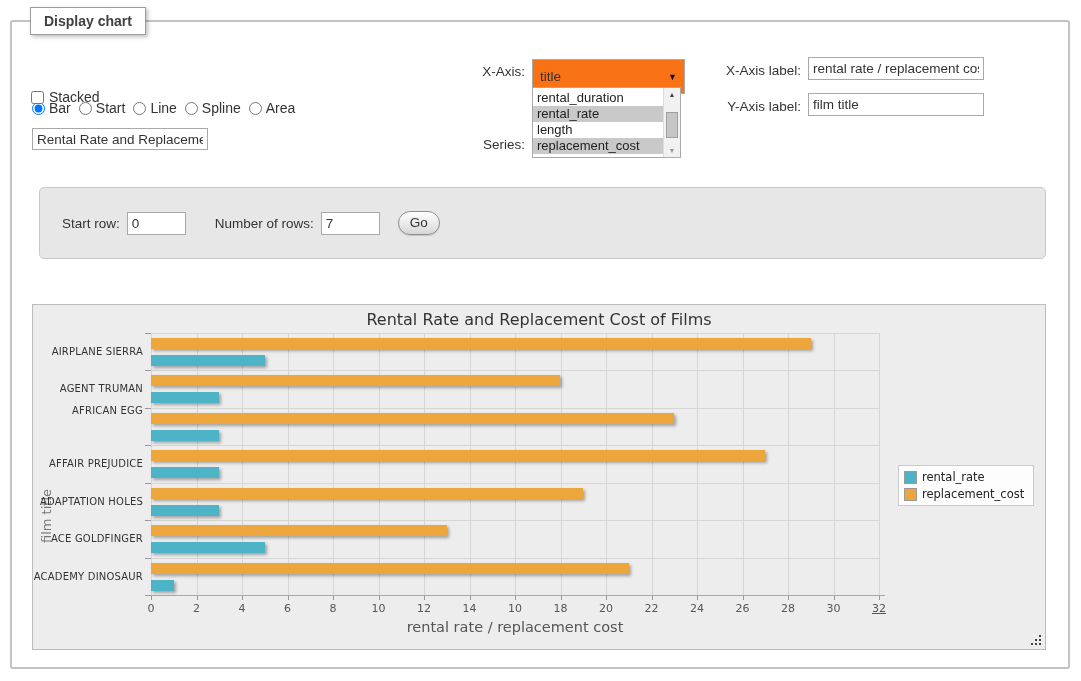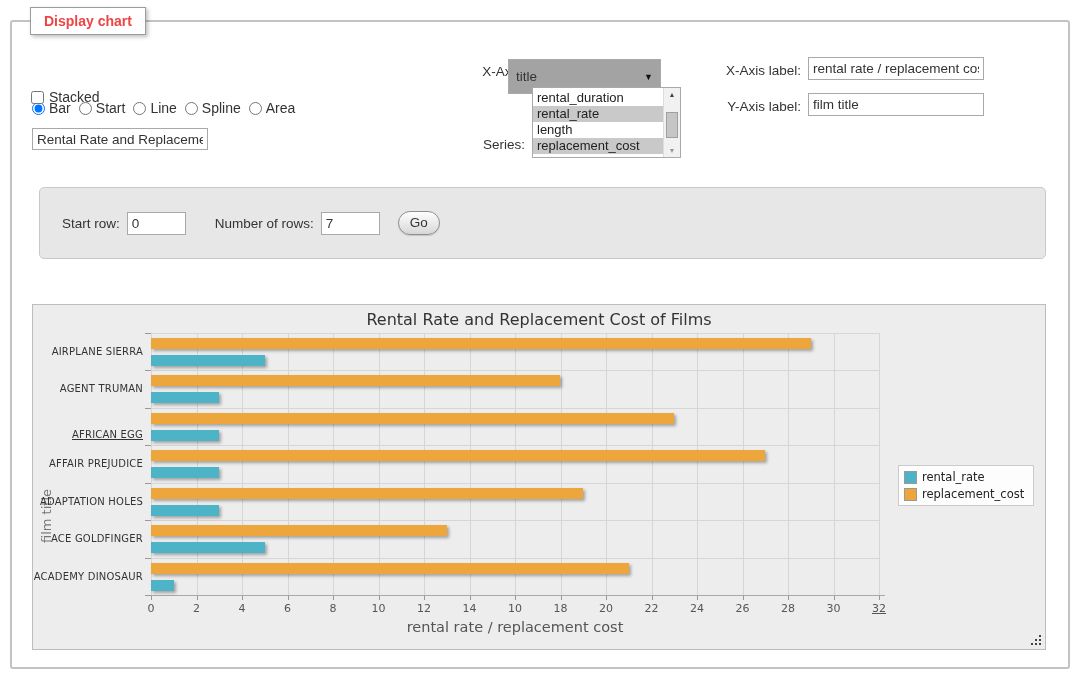--- a/index.html
+++ b/index.html
@@ -5,21 +5,21 @@
   * { box-sizing: border-box; }
   html,body { margin:0; padding:0; background:#fff; }
   body { font-family:"Liberation Sans", sans-serif; color:#333; }
   .page { position:relative; width:1081px; height:681px; background:#fff; overflow:hidden; }
 
   .fieldset { position:absolute; left:10px; top:20px; width:1060px; height:649px;
               border:2px solid #c3c3c3; border-radius:3px; }
 
   .legend-box { position:absolute; left:30px; top:7px; z-index:6; background:#fff;
                 border:1px solid #9b9b9b; box-shadow:2px 2px 4px rgba(0,0,0,0.25);
-                padding:5px 13px; font-size:14px; font-weight:bold; color:#ef4444; }
+                padding:5px 13px; font-size:14px; font-weight:bold; color:#404040; }
 
   
   .radio-row { position:absolute; left:20px; top:34px; display:flex; align-items:flex-start;
                gap:8px; font-size:14px; color:#333;margin-top:44px; }
   .radio-option { display:flex; align-items:center; gap:4px; }
   .radio-option input { margin:0; width:13px; height:13px; }
 
   .stacked-row { position:absolute; left:19px; top:67px; display:flex; align-items:center;
                  gap:5px; font-size:14px; }
   .stacked-row input { margin:0; width:13px; height:13px; }
@@ -28,22 +28,22 @@
                      font-size:13.5px; color:#333; padding:2px 4px; background:#fff; }
 
   .title-input { position:absolute; left:20px; top:106px; width:176px; height:22px; }
 
   .ctl-label { position:absolute; font-size:13.5px; color:#333; text-align:right; }
   .xaxis-label  { left:428px; top:42px; width:85px; }
   .series-label { left:428px; top:115px; width:85px; }
   .xlabel-label { left:701px; top:41px; width:88px; }
   .ylabel-label { left:701px; top:77px; width:88px; }
 
-  .select-box { position:absolute; left:496px; top:37px; width:153px; height:35px;
-                border:1px solid #a9a9a9; background:#a3a3a3; display:flex; align-items:center;
+  .select-box { position:absolute; left:520px; top:37px; width:153px; height:35px;
+                border:1px solid #a9a9a9; background:#f97316; display:flex; align-items:center;
                 justify-content:space-between; padding:0 7px; font-size:13.5px; }
   .select-arrow { font-size:9px; color:#111; }
 
   .listbox { position:absolute; left:520px; top:65px; width:149px; height:71px;
              border:1px solid #a9a9a9; background:#fff; display:flex; overflow:hidden; }
   .listbox-options { flex:1; padding-top:2px; overflow:hidden; }
   .series-option { height:16px; line-height:16px; padding-left:4px; font-size:13px;
                    color:#222; white-space:nowrap; }
   .series-option.selected { background:#c9c9c9; }
   .listbox-scrollbar { position:relative; width:17px; background:#f1f1f1;
@@ -261,21 +261,21 @@
         <div class="gridline-h" style="top: 177.714px; left: 118px; width: 728px;"></div>
         <div class="y-tick" style="top: 177.714px; left: 112px;"></div>
         <div class="gridline-h" style="top: 215.143px; left: 118px; width: 728px;"></div>
         <div class="y-tick" style="top: 215.143px; left: 112px;"></div>
         <div class="gridline-h" style="top: 252.571px; left: 118px; width: 728px;"></div>
         <div class="y-tick" style="top: 252.571px; left: 112px;"></div>
         <div class="gridline-h" style="top: 290px; left: 118px; width: 728px;"></div>
         <div class="y-tick" style="top: 290px; left: 112px;"></div>
         <div class="cat-label" style="top: 41px;">AIRPLANE SIERRA</div>
         <div class="cat-label" style="top: 78.4286px;">AGENT TRUMAN</div>
-        <div class="cat-label" style="top: 124px; text-decoration: underline;">AFRICAN EGG</div>
+        <div class="cat-label" style="top: 100px;">AFRICAN EGG</div>
         <div class="cat-label" style="top: 153.286px; text-align: right;">AFFAIR PREJUDICE</div>
         <div class="cat-label" style="top: 190.714px;">ADAPTATION HOLES</div>
         <div class="cat-label" style="top: 228.143px;">ACE GOLDFINGER</div>
         <div class="cat-label" style="top: 265.571px;">ACADEMY DINOSAUR</div>
         <div class="bar" style="top: 33px; left: 118px; width: 659.522px; background: rgb(237, 166, 60);"></div>
         <div class="bar" style="top: 70.4286px; left: 118px; width: 409.272px; background: rgb(237, 166, 60);"></div>
         <div class="bar" style="top: 107.857px; left: 118px; width: 523.022px; background: rgb(237, 166, 60);"></div>
         <div class="bar" style="top: 145.286px; left: 118px; width: 614.022px; background: rgb(237, 166, 60);"></div>
         <div class="bar" style="top: 182.714px; left: 118px; width: 432.022px; background: rgb(237, 166, 60);"></div>
         <div class="bar" style="top: 220.143px; left: 118px; width: 295.522px; background: rgb(237, 166, 60);"></div>

